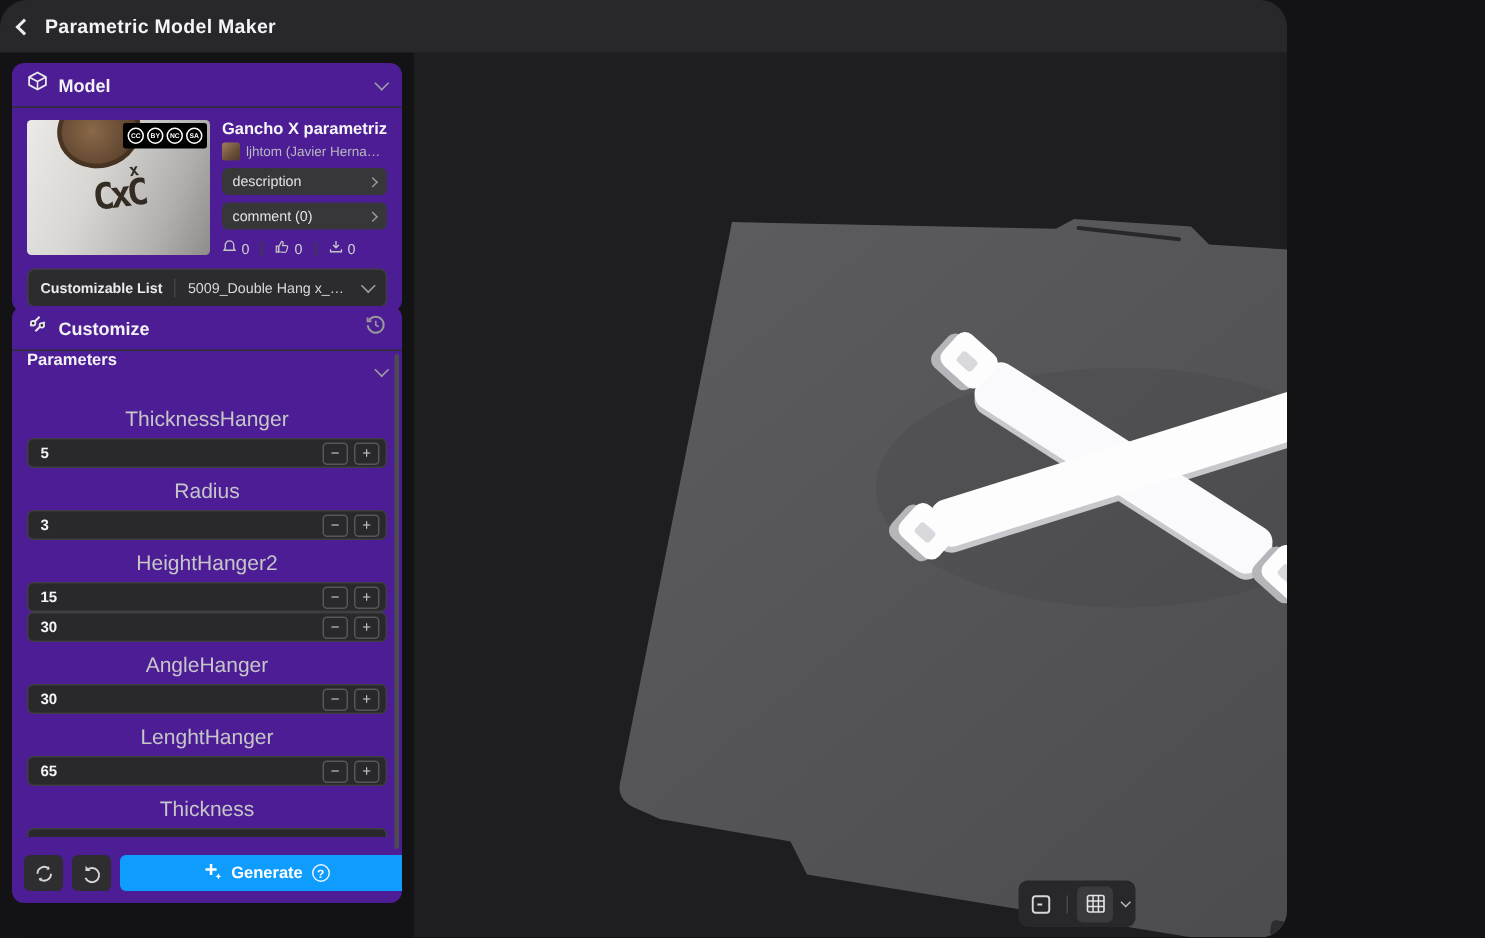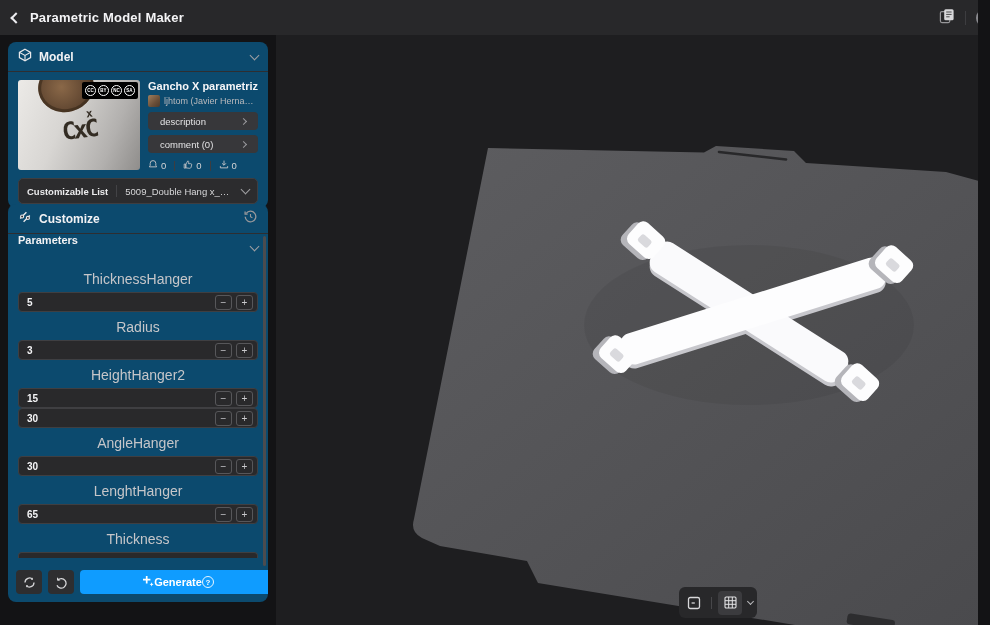--- a/index.html
+++ b/index.html
@@ -1,30 +1,30 @@
 <!DOCTYPE html>
 <html><head>
 <meta charset="utf-8">
 <style>
   html,body{margin:0;padding:0;background:#131315;}
   *{box-sizing:border-box;font-family:"Liberation Sans",sans-serif;}
-  #app{position:relative;width:978px;height:625px;background:#131315;overflow:hidden;}
+  #app{position:relative;width:858px;height:625px;background:#131315;overflow:hidden;border-radius:18px;}
 
   
   .topbar{position:absolute;left:0;top:0;width:990px;height:35px;background:#28282a;
     display:flex;align-items:center;padding:0 10px;z-index:30;}
   .back-ch{width:8px;height:8px;border-left:2px solid #ededf0;border-bottom:2px solid #ededf0;
     transform:rotate(45deg);margin:0 10px 0 2px;cursor:pointer;}
   .tb-title{font-size:13px;font-weight:bold;color:#f4f4f6;letter-spacing:.2px;}
   .tb-right{margin-left:auto;display:flex;align-items:center;gap:10px;}
   .tb-div{width:1px;height:14px;background:#3d3d40;}
   .tb-avatar{width:18px;height:18px;border-radius:50%;border:2px solid #8a8a8e;margin-right:-14px;}
 
   
-  .panel{position:absolute;left:8px;width:260px;background:#0c4a6e;border-radius:8px;}
+  .panel{position:absolute;left:8px;width:260px;background:#4c1d95;border-radius:8px;}
   .p-head{display:flex;align-items:center;height:30px;padding:0 10px;gap:7px;
     border-bottom:1px solid #2e2e31;cursor:pointer;}
   .p-head .p-title{font-size:12px;font-weight:bold;color:#f2f2f4;}
   .chev-d{width:7px;height:7px;border-right:1.5px solid #a0a0a3;border-bottom:1.5px solid #a0a0a3;
     transform:rotate(45deg);margin-left:auto;margin-top:-3px;}
   .chev-r{width:5px;height:5px;border-right:1.4px solid #9a9a9e;border-bottom:1.4px solid #9a9a9e;
     transform:rotate(-45deg);margin-left:auto;}
 
   #model-panel{top:42px;height:166px;}
   .m-body{display:flex;gap:8px;padding:8px 10px 0 10px;}
@@ -41,21 +41,21 @@
     font-family:"DejaVu Sans Mono",monospace;font-weight:bold;font-size:24px;color:#332c23;letter-spacing:-3px;}
   .thumb-mark{position:absolute;left:56%;top:30%;transform:rotate(-8deg);
     font-family:"DejaVu Sans Mono",monospace;font-weight:bold;font-size:11px;color:#332c23;}
   .m-info{flex:1;min-width:0;}
   .m-title{font-size:11px;font-weight:bold;color:#f5f5f7;white-space:nowrap;overflow:hidden;}
   .m-author{display:flex;align-items:center;gap:4px;margin-top:3px;}
   .avatar{width:12px;height:12px;border-radius:2px;flex:none;
     background:linear-gradient(135deg,#a07f5e 0%,#6b4f38 60%,#4c3a2a 100%);}
   .m-author span{font-size:9px;color:#b9b9bc;white-space:nowrap;overflow:hidden;text-overflow:ellipsis;}
   .rowbtn{margin-top:5px;height:18px;background:#37373a;border-radius:4px;display:flex;
-    align-items:center;padding:0 12px;font-size:9.5px;color:#e3e3e5;cursor:pointer;}
+    align-items:center;padding:0 7px;font-size:9.5px;color:#e3e3e5;cursor:pointer;}
   .stats{display:flex;align-items:center;margin-top:6px;font-size:9.5px;color:#d4d4d6;}
   .stats svg{margin-right:3px;}
   .st-div{width:1px;height:10px;background:#3d3d40;margin:0 8px;}
   .listsel{margin:6px 10px 0 10px;height:24px;border:1px solid #3e3e41;background:#2c2c2e;
     border-radius:5px;display:flex;align-items:center;gap:8px;padding:12px 8px;cursor:pointer;}
   .ls-label{font-size:9.5px;font-weight:bold;color:#ebebed;white-space:nowrap;}
   .ls-div{width:1px;height:12px;background:#434346;}
   .ls-val{flex:1;font-size:9.5px;color:#d8d8da;white-space:nowrap;overflow:hidden;text-overflow:ellipsis;}
 
   #customize-panel{top:204px;height:398px;overflow:hidden;}
@@ -69,21 +69,21 @@
   .spin{width:17px;height:15px;border:1px solid #57575a;border-radius:3px;color:#c9c9cc;
     font-size:10px;line-height:13px;text-align:center;cursor:pointer;flex:none;}
   .param-clip .pinput{height:6px;border-bottom:none;border-radius:4px 4px 0 0;}
   .cscroll{position:absolute;right:2px;top:32px;width:3px;height:330px;background:#4c4c4f;border-radius:2px;cursor:grab;}
 
   .actionbar{position:absolute;left:8px;bottom:7px;width:260px;height:26px;display:flex;
     align-items:center;gap:6px;padding:0 0;z-index:5;}
   .iconbtn{width:26px;height:24px;background:#2e2e30;border-radius:4px;display:flex;
     align-items:center;justify-content:center;cursor:pointer;flex:none;}
   .genbtn{flex:1;height:24px;background:#0f9cff;border-radius:4px;display:flex;align-items:center;
-    justify-content:center;gap:0;color:#fff;font-size:11px;font-weight:bold;cursor:pointer;}
+    justify-content:center;gap:6px;color:#fff;font-size:11px;font-weight:bold;cursor:pointer;}
   .helpc{width:12px;height:12px;border:1.1px solid rgba(255,255,255,.9);border-radius:50%;
     font-size:8px;font-weight:bold;display:flex;align-items:center;justify-content:center;}
 
   
   #viewport{position:absolute;left:276px;top:35px;width:714px;height:590px;background:#1e1e20;cursor:grab;}
   .vp-controls{position:absolute;left:403px;top:552px;width:78px;height:31px;background:#28282a;
     border-radius:6px;display:flex;align-items:center;justify-content:center;gap:6px;}
   .vp-div{width:1px;height:12px;background:#47474a;}
   .vpbtn{width:22px;height:22px;display:flex;align-items:center;justify-content:center;border-radius:4px;cursor:pointer;}
   .vpbtn.sel{background:#3b3b3e;width:24px;height:24px;}

